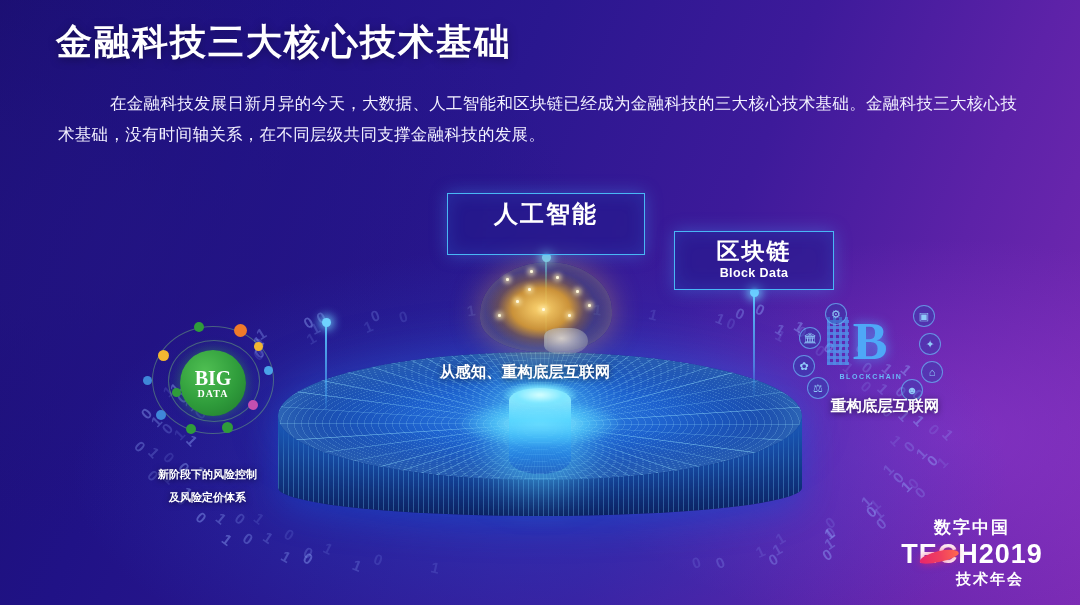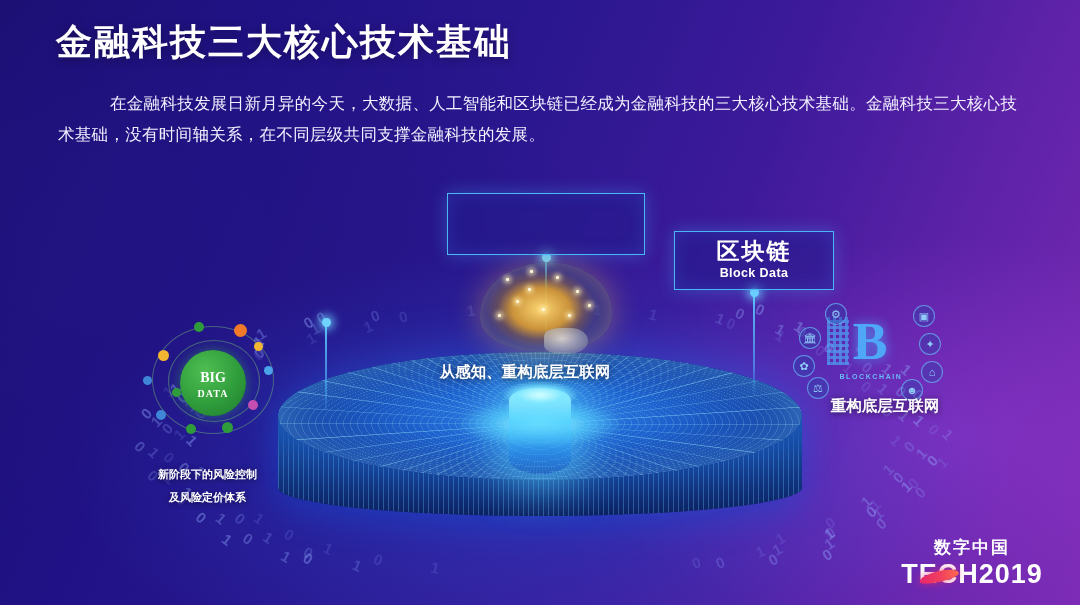--- a/index.html
+++ b/index.html
@@ -133,21 +133,21 @@
   #cap-bc { left:800px; top:396px; width:170px; font-size:15.5px; }
 
   
   #bigdata-art { position:absolute; left:138px; top:322px; width:150px; height:118px; }
   .bd-circle {
     position:absolute; left:42px; top:28px; width:66px; height:66px; border-radius:50%;
     background:radial-gradient(circle at 38% 32%, #4fbf52 0%, #2f9c3b 55%, #1f7a2d 100%);
     box-shadow:0 0 14px rgba(60,190,80,0.45);
     display:flex; flex-direction:column; align-items:center; justify-content:center;
   }
-  .bd-big { color:#fff; font-size:14px; font-weight:bold; line-height:20px; font-family:"Liberation Serif", serif; }
+  .bd-big { color:#fff; font-size:20px; font-weight:bold; line-height:20px; font-family:"Liberation Serif", serif; }
   .bd-data { color:#fff; font-size:10px; font-weight:bold; line-height:11px; letter-spacing:1px; font-family:"Liberation Serif", serif; }
   .bd-node { position:absolute; border-radius:50%; }
   .bd-ring { position:absolute; border:1.4px solid rgba(120,190,120,0.45); border-radius:50%; }
 
   
   #brain-art { position:absolute; left:472px; top:252px; width:148px; height:110px; }
   .brain-body {
     position:absolute; left:8px; top:10px; width:132px; height:90px;
     border-radius:56% 52% 46% 50% / 62% 58% 44% 40%;
     background:
@@ -479,35 +479,37 @@
     <div class="bc-icon" style="left:6px;   top:24px;">🏛</div>
     <div class="bc-icon" style="left:126px; top:30px;">✦</div>
     <div class="bc-icon" style="left:0px;   top:52px;">✿</div>
     <div class="bc-icon" style="left:128px; top:58px;">⌂</div>
     <div class="bc-icon" style="left:14px;  top:74px;">⚖</div>
     <div class="bc-icon" style="left:108px; top:76px;">☻</div>
   </div>
 
 
   <div class="label-box" id="box-ai">
+    <div class="label-cn">人工智能</div>
   </div>
 
   <div class="label-box" id="box-bc">
     <div class="label-cn">区块链</div>
     <div class="label-en">Block Data</div>
   </div>
 
   <div class="caption" id="cap-bigdata">
     <div>新阶段下的风险控制</div>
     <div>及风险定价体系</div>
   </div>
   <div class="caption" id="cap-ai">从感知、重构底层互联网</div>
   <div class="caption" id="cap-bc">重构底层互联网</div>
 
   <div id="logo">
     <div class="logo-cn-top">数字中国</div>
     <div class="logo-tech">
       <span>TECH2019</span>
       <span class="logo-swoosh"></span>
     </div>
+    <div class="logo-cn-bot">技术年会</div>
   </div>
 
 </div>
 
 </body></html>

